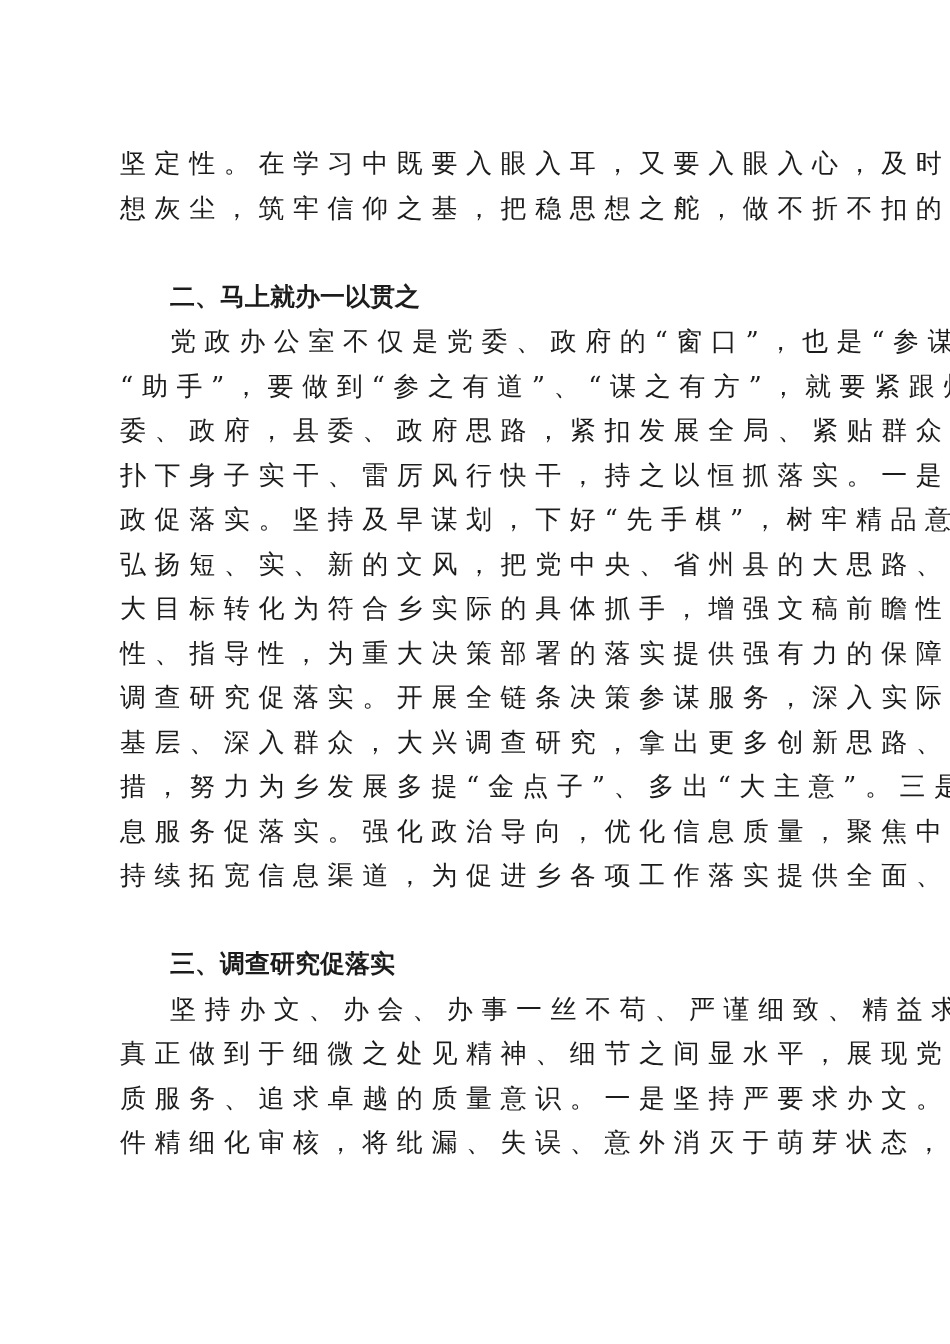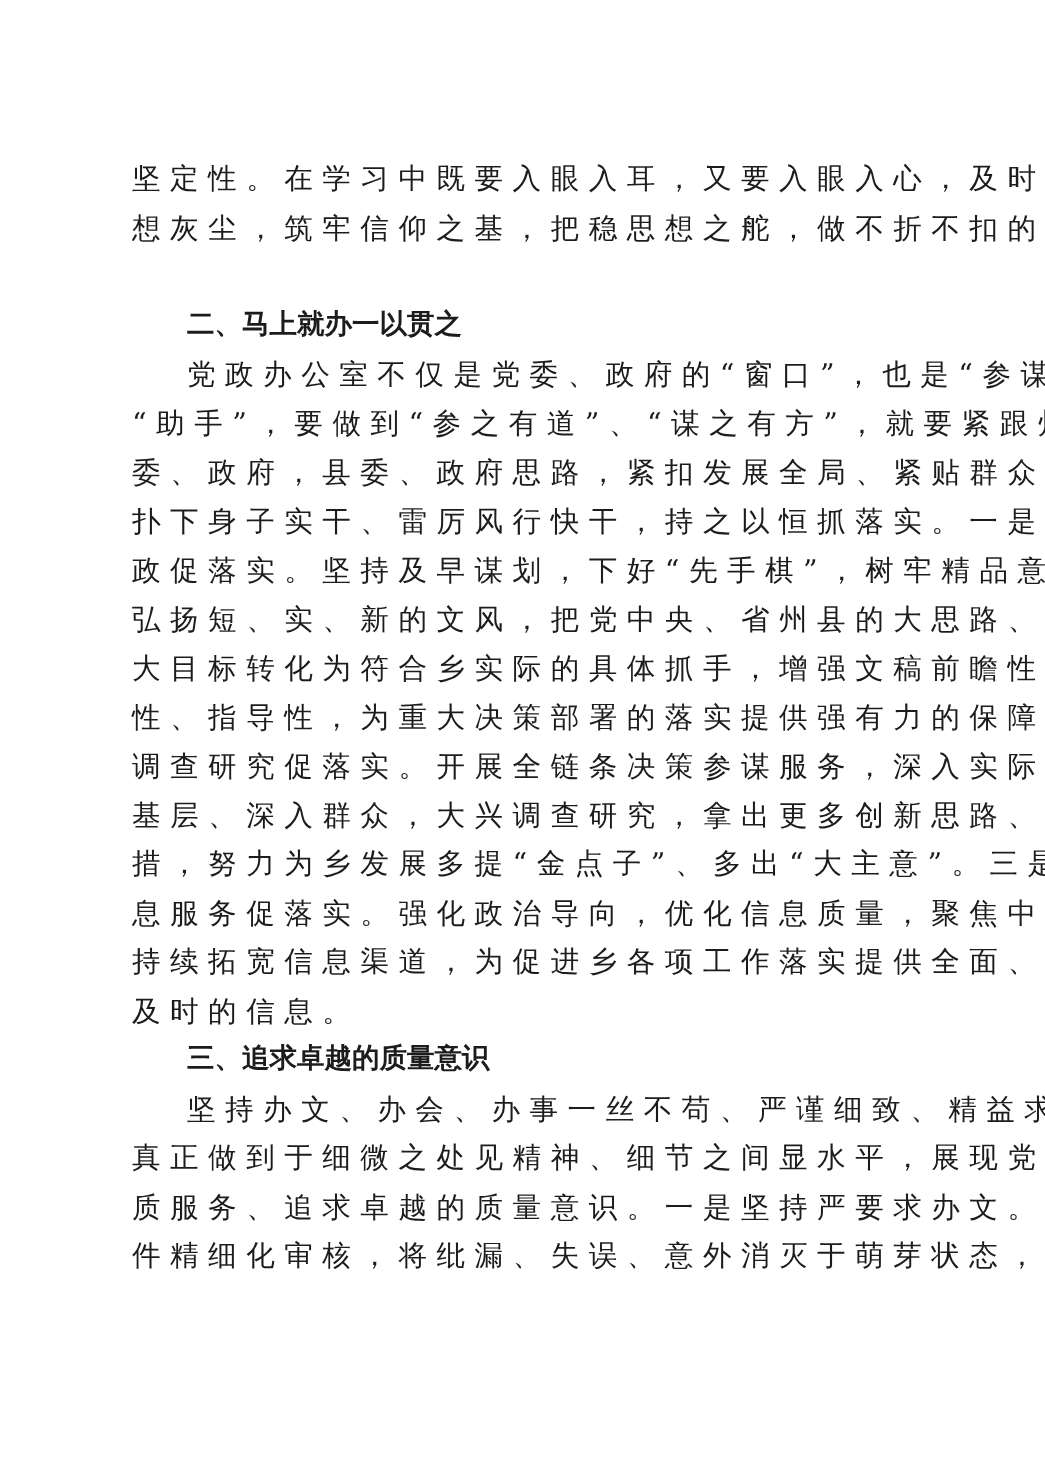--- a/index.html
+++ b/index.html
@@ -31,21 +31,21 @@
       font-size: 26px;
       letter-spacing: 8.6px;
       white-space: nowrap;
       font-family: "DejaVu Serif", "Liberation Serif", serif;
       font-weight: normal;
       color: #1c1c1c;
     }
     .line.indent { left: 170px; }
     .line.heading {
       left: 170px;
-      font-family: Liberation Mono, monospace;
+      font-family: Liberation Serif, serif;
       font-weight: bold;
       letter-spacing: 0px;
       font-size: 25px;
     }
   </style>
 </head>
 <body>
 
 <div class="page">
 
@@ -60,22 +60,21 @@
   <div class="line" style="top:453px;">扑下身子实干、雷厉风行快干，持之以恒抓落实。一是以文辅</div>
   <div class="line" style="top:497px;">政促落实。坚持及早谋划，下好“先手棋”，树牢精品意识，</div>
   <div class="line" style="top:542px;">弘扬短、实、新的文风，把党中央、省州县的大思路、大战略、</div>
   <div class="line" style="top:586px;">大目标转化为符合乡实际的具体抓手，增强文稿前瞻性、针对</div>
   <div class="line" style="top:631px;">性、指导性，为重大决策部署的落实提供强有力的保障。二是</div>
   <div class="line" style="top:675px;">调查研究促落实。开展全链条决策参谋服务，深入实际、深入</div>
   <div class="line" style="top:720px;">基层、深入群众，大兴调查研究，拿出更多创新思路、务实举</div>
   <div class="line" style="top:764px;">措，努力为乡发展多提“金点子”、多出“大主意”。三是信</div>
   <div class="line" style="top:809px;">息服务促落实。强化政治导向，优化信息质量，聚焦中心工作</div>
   <div class="line" style="top:853px;">持续拓宽信息渠道，为促进乡各项工作落实提供全面、准确、</div>
-  <div class="line" style="top:898px;">及时的信息。</div>
 
-  <div class="line heading" style="top:942px;">三、追求卓越的质量意识</div>
+  <div class="line heading" style="top:942px;">三、调查研究促落实</div>
 
   <div class="line indent" style="top:987px;">坚持办文、办会、办事一丝不苟、严谨细致、精益求精，</div>
   <div class="line" style="top:1031px;">真正做到于细微之处见精神、细节之间显水平，展现党办人优</div>
   <div class="line" style="top:1076px;">质服务、追求卓越的质量意识。一是坚持严要求办文。狠抓文</div>
   <div class="line" style="top:1120px;">件精细化审核，将纰漏、失误、意外消灭于萌芽状态，实现了</div>
 
 </div>
 
 </body></html>

